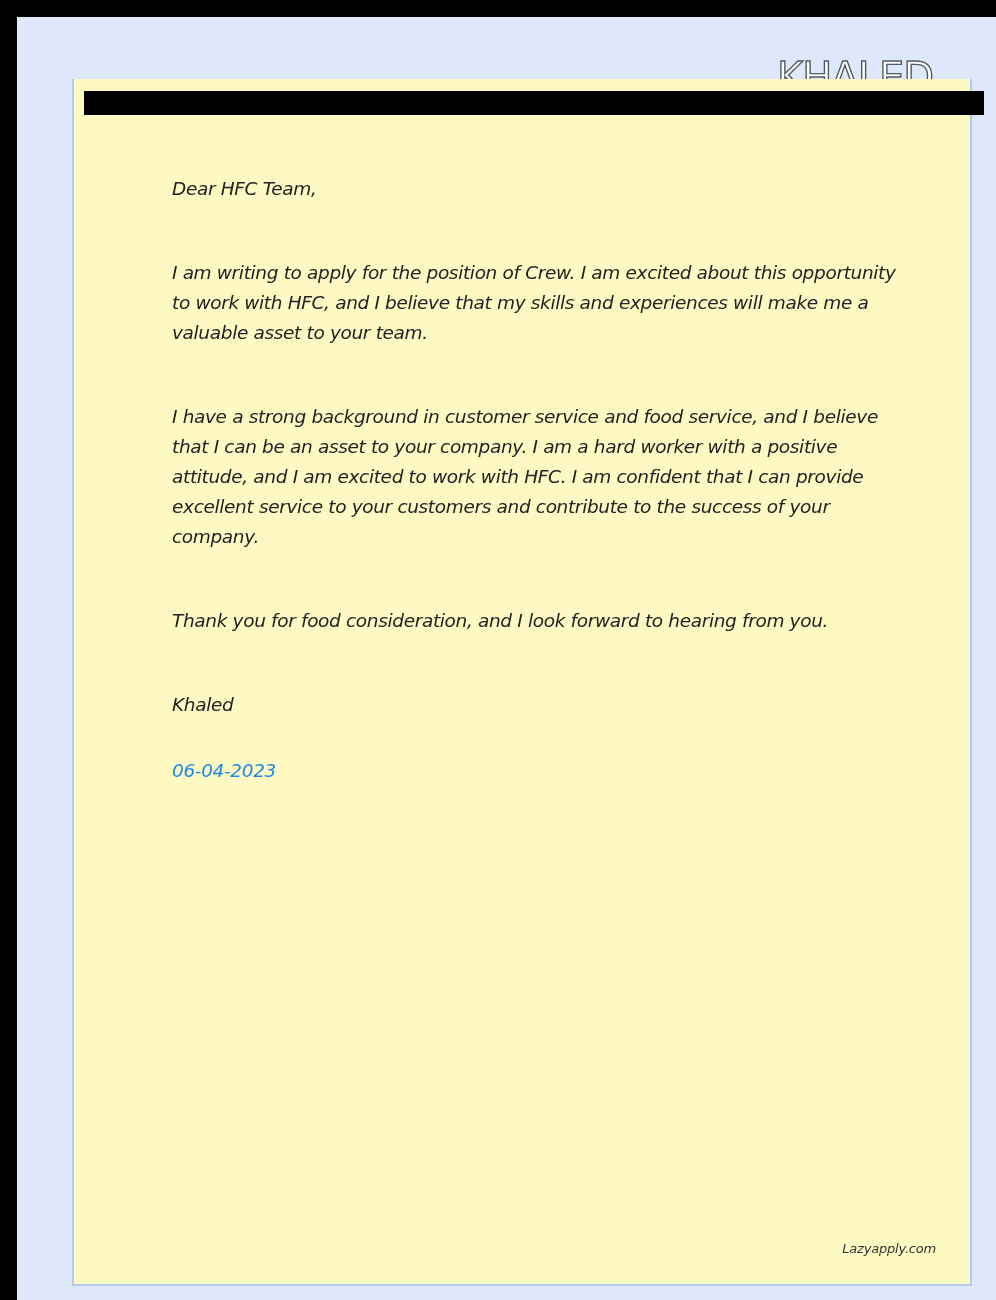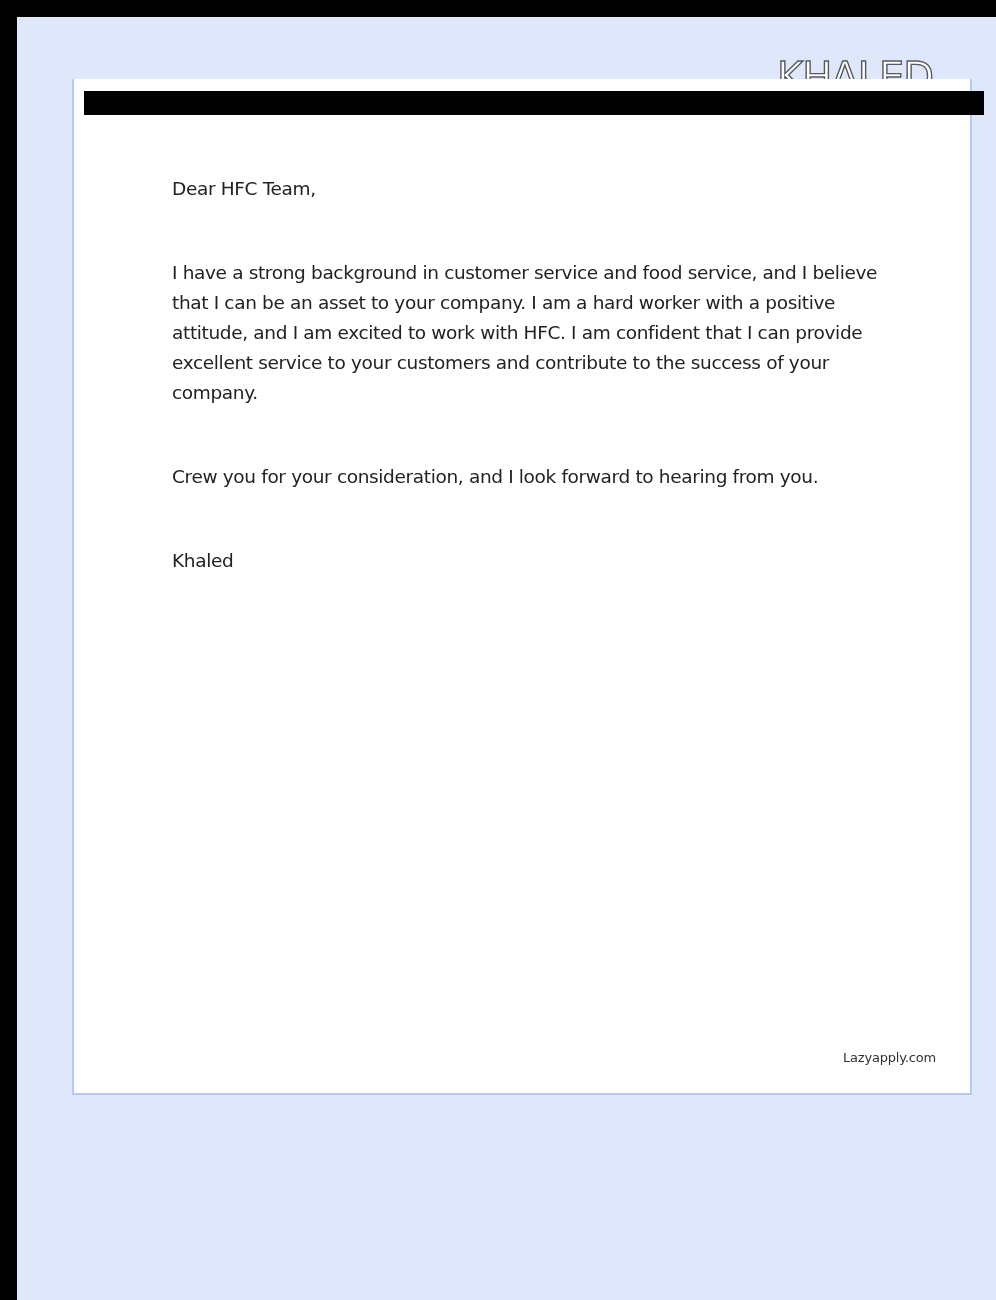--- a/index.html
+++ b/index.html
@@ -13,25 +13,26 @@
       position: absolute; right: 46px; top: 14px;
       font-family: "DejaVu Sans", sans-serif;
       font-size: 40px; line-height: 44px;
       letter-spacing: -1px;
       color: #ffffff;
       -webkit-text-stroke: 1.4px #555a60;
       font-weight: normal;
     }
     .page {
       position: absolute; left: 43px; top: 50px;
-      width: 900px; height: 1016px;
-      background: #ffffff;
+      width: 900px; height: 1207px;
+      background: #fef9c3;
       border-left: 2px solid #b3c9f3;
       border-right: 2px solid #b3c9f3;
       border-bottom: 2px solid #b3c9f3;
+      font-style: italic;
     }
     .page-bar {
       position: absolute; left: -2px; top: 0; width: 900px; height: 5px;
       background: #000;
     }
     .letter {
       position: absolute; left: 50px; top: 47px; width: 800px;
       font-family: "DejaVu Sans", sans-serif;
       font-size: 18.5px; line-height: 30px;
       color: #222;
@@ -51,20 +52,22 @@
 <body>
 
 <div class="frame">
   <div class="logo">KHALED</div>
 
   <div class="page">
     <div class="page-bar"></div>
 
     <div class="letter">
       <p>Dear HFC Team,</p>
+      <p>I am writing to apply for the position of Crew. I am excited about this opportunity to work with HFC, and I believe that my skills and experiences will make me a valuable asset to your team.</p>
       <p>I have a strong background in customer service and food service, and I believe that I can be an asset to your company. I am a hard worker with a positive attitude, and I am excited to work with HFC. I am confident that I can provide excellent service to your customers and contribute to the success of your company.</p>
-      <p>Crew you for your consideration, and I look forward to hearing from you.</p>
+      <p>Thank you for food consideration, and I look forward to hearing from you.</p>
       <div class="sig-name">Khaled</div>
+      <div class="date">06-04-2023</div>
     </div>
 
     <div class="footer">Lazyapply.com</div>
   </div>
 </div>
 
 </body></html>

